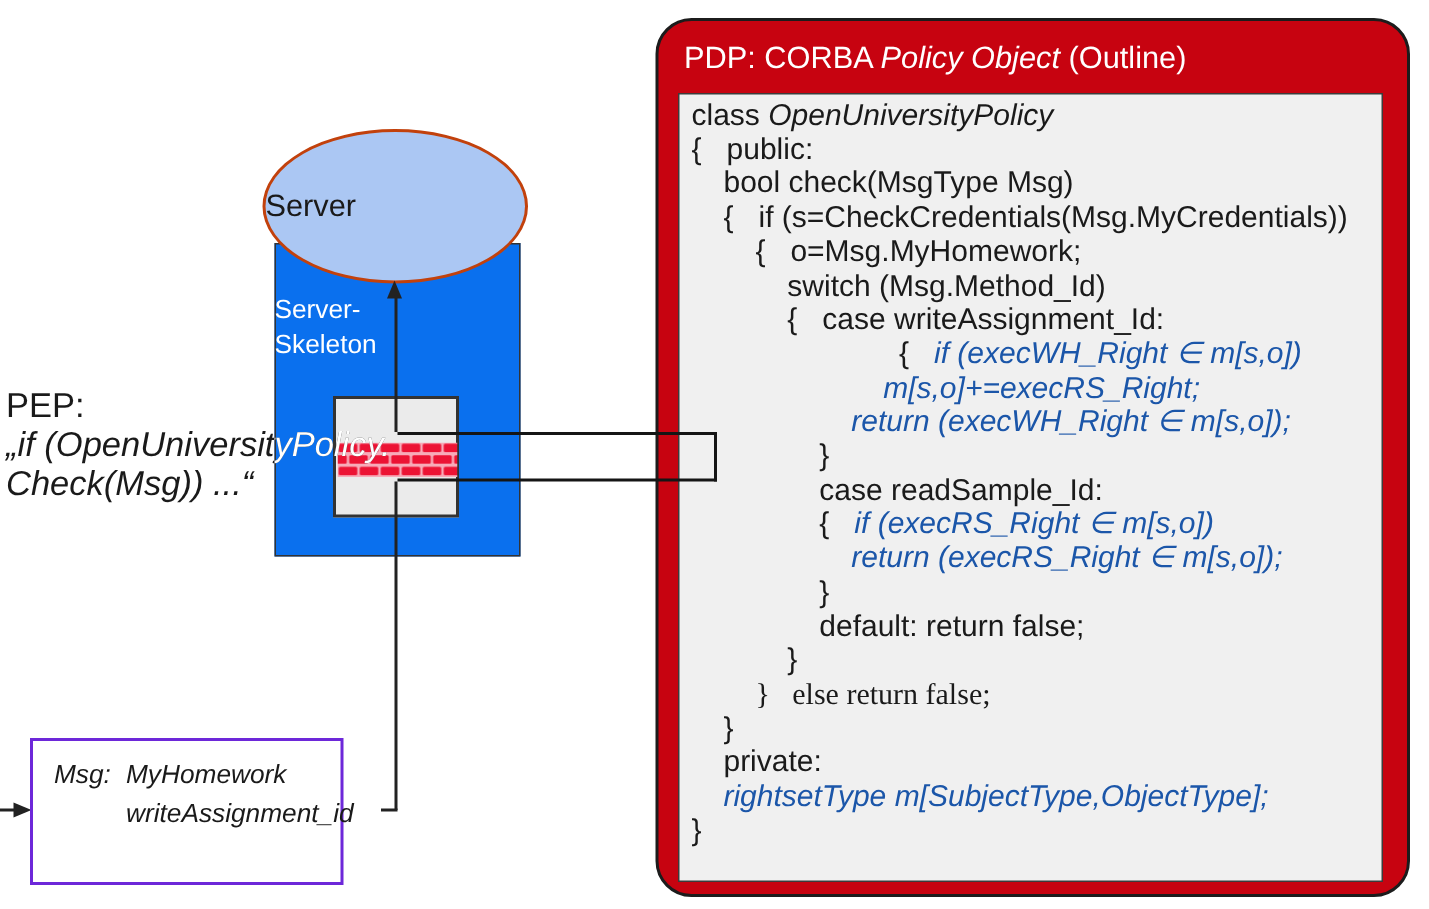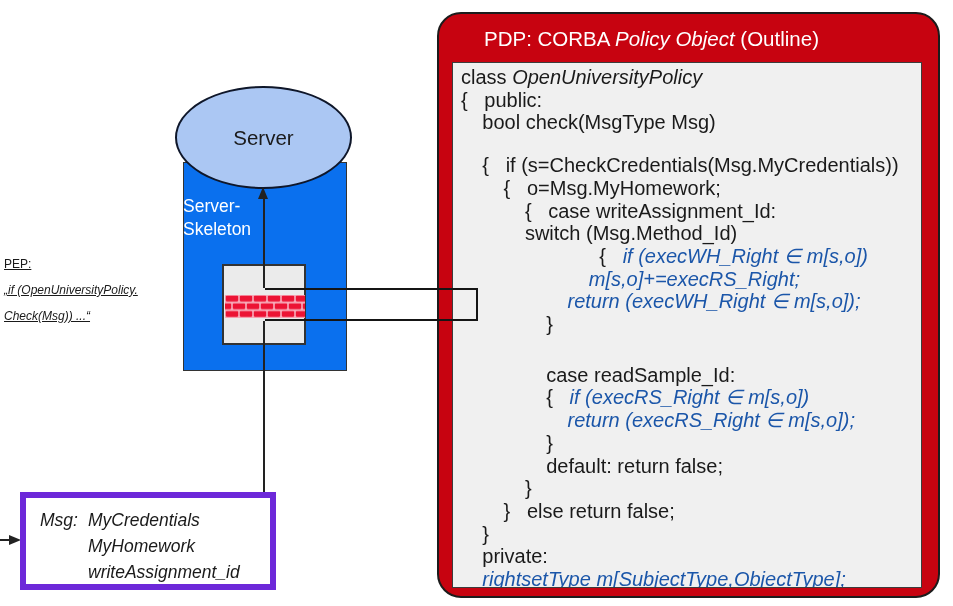--- a/index.html
+++ b/index.html
@@ -15,41 +15,41 @@
   #stage{
     position:relative;width:953px;height:606px;background:#ffffff;overflow:hidden;
     font-family:"Liberation Sans", sans-serif;color:var(--ink);
   }
   
   .pdp-box{
     position:absolute;left:437px;top:12px;width:503px;height:586px;
     background:var(--red);border:2px solid #1c1c1c;border-radius:24px;box-sizing:border-box;
   }
   .pdp-title{
-    position:absolute;left:484px;top:27px;width:470px;
+    position:absolute;left:456px;top:27px;width:470px;
     color:#fff;font-size:20.5px;white-space:pre;
   }
   .pdp-inner{
     position:absolute;left:452px;top:62px;width:470px;height:526px;
     background:var(--panel-gray);border:1px solid #3c3c3c;box-sizing:border-box;
     padding:3px 0 0 8px;overflow:hidden;
   }
   .code-line{font-size:20px;line-height:22.7px;white-space:pre;}
   .seg-p{font-style:normal;color:inherit;}
   .seg-i{font-style:italic;color:inherit;}
   .seg-b{font-style:italic;color:var(--code-blue);}
   
   .server-rect{
     position:absolute;left:183px;top:162px;width:164px;height:209px;
     background:var(--blue-rect);border:1.5px solid #333;box-sizing:border-box;
   }
   .server-ellipse{
     position:absolute;left:175px;top:86px;width:177px;height:103px;
-    background:var(--ellipse-blue);border:2px solid #0f172a;border-radius:50%;
-    box-sizing:border-box;display:flex;align-items:center;justify-content:center;
+    background:var(--ellipse-blue);border:2px solid #c2410c;border-radius:50%;
+    box-sizing:border-box;display:flex;align-items:center;
     font-size:20.5px;
   }
   .skeleton-label{
     position:absolute;left:183px;top:195px;width:164px;text-align:left;
     color:#fff;font-size:17.5px;line-height:23px;
   }
   
   .pep-box{
     position:absolute;left:222px;top:264px;width:84px;height:81px;
     background:#ebebeb;border:2px solid #333;box-sizing:border-box;
@@ -67,63 +67,63 @@
     position:absolute;width:0;height:0;
     border-left:5.5px solid transparent;border-right:5.5px solid transparent;
     border-bottom:12px solid var(--line);
   }
   .arrow-right{
     position:absolute;width:0;height:0;
     border-top:5.5px solid transparent;border-bottom:5.5px solid transparent;
     border-left:12px solid var(--line);
   }
   
-  .pep-note{position:absolute;left:4px;font-size:12px;white-space:pre;text-decoration:underline;}
+  .pep-note{position:absolute;left:4px;font-size:23px;white-space:pre;}
   .pep-italic{font-style:italic;}
   .pep-overlay{
     color:#fff;
     clip-path:inset(-3px -2px -3px 179px);
   }
   
   .msg-box{
-    position:absolute;left:20px;top:492px;width:256px;height:98px;
-    background:#fff;border:6px solid #6d28d9;box-sizing:border-box;
+    position:absolute;left:20px;top:492px;width:209px;height:98px;
+    background:#fff;border:2px solid #6d28d9;box-sizing:border-box;
     padding:9px 0 0 14px;font-style:italic;font-size:17.5px;line-height:26px;
   }
   .msg-row{display:flex;}
   .msg-label{width:48px;flex:0 0 48px;}
   .msg-items{flex:1;}
 </style>
 </head>
 <body>
 
 <div id="stage">
 
   <div class="pdp-box"></div>
   <div class="pdp-title"><span class="seg-p">PDP: CORBA </span><span class="seg-i">Policy Object</span><span class="seg-p"> (Outline)</span></div>
   <div class="pdp-inner">
     <div>
         <div class="code-line" style="padding-left: 0px;"><span class="seg-p">class </span><span class="seg-i">OpenUniversityPolicy</span></div>
         <div class="code-line" style="padding-left: 0px;"><span class="seg-p">{   public:</span></div>
         <div class="code-line" style="padding-left: 21.3px;"><span class="seg-p">bool check(MsgType Msg)</span></div>
-        <div class="code-line" style="padding-left: 21.3px; margin-top: 20px;"><span class="seg-p">{   if (s=CheckCredentials(Msg.MyCredentials))</span></div>
+        <div class="code-line" style="padding-left: 21.3px;"><span class="seg-p">{   if (s=CheckCredentials(Msg.MyCredentials))</span></div>
         <div class="code-line" style="padding-left: 42.6px;"><span class="seg-p">{   o=Msg.MyHomework;</span></div>
+        <div class="code-line" style="padding-left: 63.9px;"><span class="seg-p">switch (Msg.Method_Id)</span></div>
         <div class="code-line" style="padding-left: 63.9px;"><span class="seg-p">{   case writeAssignment_Id:</span></div>
-        <div class="code-line" style="padding-left: 63.9px;"><span class="seg-p">switch (Msg.Method_Id)</span></div>
         <div class="code-line" style="padding-left: 85.2px; text-align: center;"><span class="seg-p">{   </span><span class="seg-b">if (execWH_Right ∈ m[s,o])</span></div>
         <div class="code-line" style="padding-left: 127.8px;"><span class="seg-b">m[s,o]+=execRS_Right;</span></div>
         <div class="code-line" style="padding-left: 106.5px;"><span class="seg-b">return (execWH_Right ∈ m[s,o]);</span></div>
         <div class="code-line" style="padding-left: 85.2px;"><span class="seg-p">}</span></div>
-        <div class="code-line" style="padding-left: 85.2px; margin-top: 28px;"><span class="seg-p">case readSample_Id:</span></div>
+        <div class="code-line" style="padding-left: 85.2px;"><span class="seg-p">case readSample_Id:</span></div>
         <div class="code-line" style="padding-left: 85.2px;"><span class="seg-p">{   </span><span class="seg-b">if (execRS_Right ∈ m[s,o])</span></div>
         <div class="code-line" style="padding-left: 106.5px;"><span class="seg-b">return (execRS_Right ∈ m[s,o]);</span></div>
         <div class="code-line" style="padding-left: 85.2px;"><span class="seg-p">}</span></div>
         <div class="code-line" style="padding-left: 85.2px;"><span class="seg-p">default: return false;</span></div>
         <div class="code-line" style="padding-left: 63.9px;"><span class="seg-p">}</span></div>
-        <div class="code-line" style="padding-left: 42.6px;"><span class="seg-p">}   else return false;</span></div>
+        <div class="code-line" style="padding-left: 42.6px; font-family: Liberation Serif, serif;"><span class="seg-p">}   else return false;</span></div>
         <div class="code-line" style="padding-left: 21.3px;"><span class="seg-p">}</span></div>
         <div class="code-line" style="padding-left: 21.3px;"><span class="seg-p">private:</span></div>
         <div class="code-line" style="padding-left: 21.3px;"><span class="seg-b">rightsetType m[SubjectType,ObjectType];</span></div>
         <div class="code-line" style="padding-left: 0px;"><span class="seg-p">}</span></div>
       </div>
   </div>
 
   <div class="server-rect"></div>
   <div class="skeleton-label">
     <div>Server-</div>
@@ -158,20 +158,19 @@
 
   <div class="pep-note" style="top:257px;">PEP:</div>
   <div class="pep-note pep-italic" style="top:283px;">„if (OpenUniversityPolicy.</div>
   <div class="pep-note pep-italic pep-overlay" style="top:283px;">„if (OpenUniversityPolicy.</div>
   <div class="pep-note pep-italic" style="top:309px;">Check(Msg)) ...“</div>
 
   <div class="msg-box">
     <div class="msg-row">
       <div class="msg-label">Msg:</div>
       <div class="msg-items">
-          <div>MyCredentials</div>
           <div>MyHomework</div>
           <div>writeAssignment_id</div>
         </div>
     </div>
   </div>
 
 </div>
 
 </body></html>

